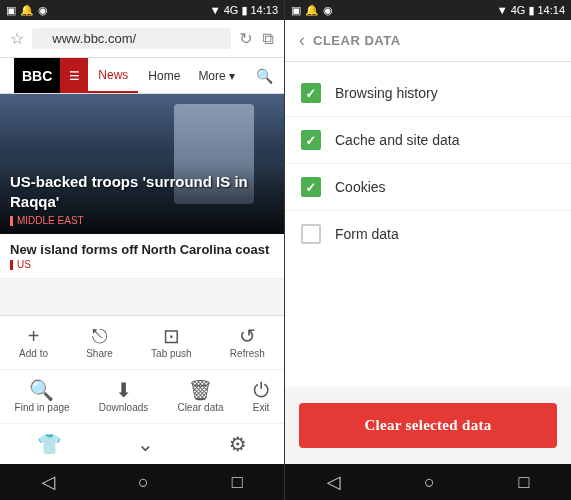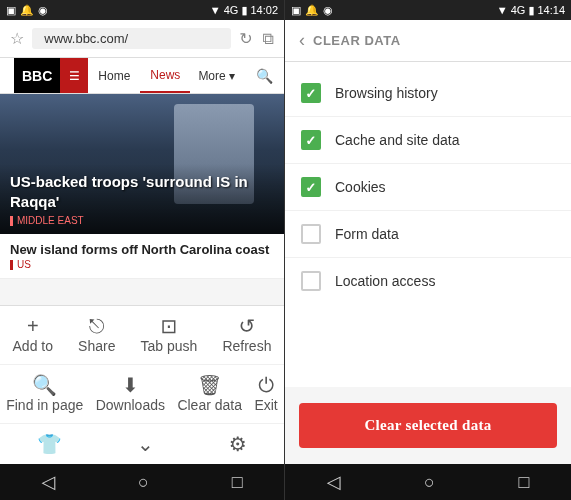--- a/index.html
+++ b/index.html
@@ -43,21 +43,21 @@
       gap: 6px;
       height: 38px;
       border-bottom: 1px solid #ddd;
     }
     .address-text {
       flex: 1;
       font-size: 13px;
       color: #333;
       background: #f0f0f0;
       border-radius: 3px;
-      padding: 3px 12px;
+      padding: 3px 20px;
     }
     .nav-btn {
       color: #888;
       font-size: 16px;
       cursor: pointer;
       padding: 2px;
     }
 
     .browser-nav {
       background: #fff;
@@ -206,21 +206,21 @@
     .toolbar-row:last-child { border-bottom: none; }
     .tool-btn {
       display: flex;
       flex-direction: column;
       align-items: center;
       gap: 2px;
       cursor: pointer;
       padding: 4px 6px;
     }
     .tool-icon { font-size: 20px; color: #555; line-height: 1; }
-    .tool-label { font-size: 14px; color: #555; }
+    .tool-label { font-size: 10px; color: #555; }
 
     .bottom-nav {
       background: #111;
       display: flex;
       justify-content: space-around;
       align-items: center;
       height: 36px;
     }
     .nav-icon { font-size: 18px; color: #ccc; cursor: pointer; }
 
@@ -340,37 +340,37 @@
   <div class="status-bar">
     <div class="status-bar-left">
       <span>▣</span>
       <span>🔔</span>
       <span>◉</span>
     </div>
     <div class="status-bar-right">
       <span>▼</span>
       <span>4G</span>
       <span>▮</span>
-      <span>14:02</span>
+      <span>14:13</span>
     </div>
   </div>
 
   <div class="address-bar">
     <span class="nav-btn">☆</span>
     <span class="address-text">www.bbc.com/</span>
     <span class="nav-btn">↻</span>
     <span class="nav-btn">⧉</span>
   </div>
 
   <div class="browser-nav">
     <div class="bbc-logo">BBC</div>
     <div class="bbc-icon">☰</div>
     <div class="nav-items">
+      <div class="nav-item active">News</div>
       <div class="nav-item">Home</div>
-      <div class="nav-item active">News</div>
       <div class="nav-more">More ▾</div>
     </div>
     <div class="search-btn">🔍</div>
   </div>
 
   <div class="hero-image">
     <div class="hero-figure"></div>
     <div class="hero-text">
       <div class="hero-headline">US-backed troops 'surround IS in Raqqa'</div>
       <div class="hero-tag">MIDDLE EAST</div>
@@ -479,24 +479,20 @@
       <div class="checkbox checked"></div>
       <span class="option-label">Cookies</span>
     </div>
 
     <div class="option-item">
       <div class="checkbox"></div>
       <span class="option-label">Form data</span>
     </div>
 
 
-    <div class="option-item">
-      <div class="checkbox"></div>
-      <span class="option-label">Location access</span>
-    </div>
   </div>
 
   <div class="clear-btn-container">
     <button class="clear-btn">Clear selected data</button>
   </div>
 
   <div class="right-bottom-nav">
     <span class="nav-icon">◁</span>
     <span class="nav-icon">○</span>
     <span class="nav-icon">□</span>

